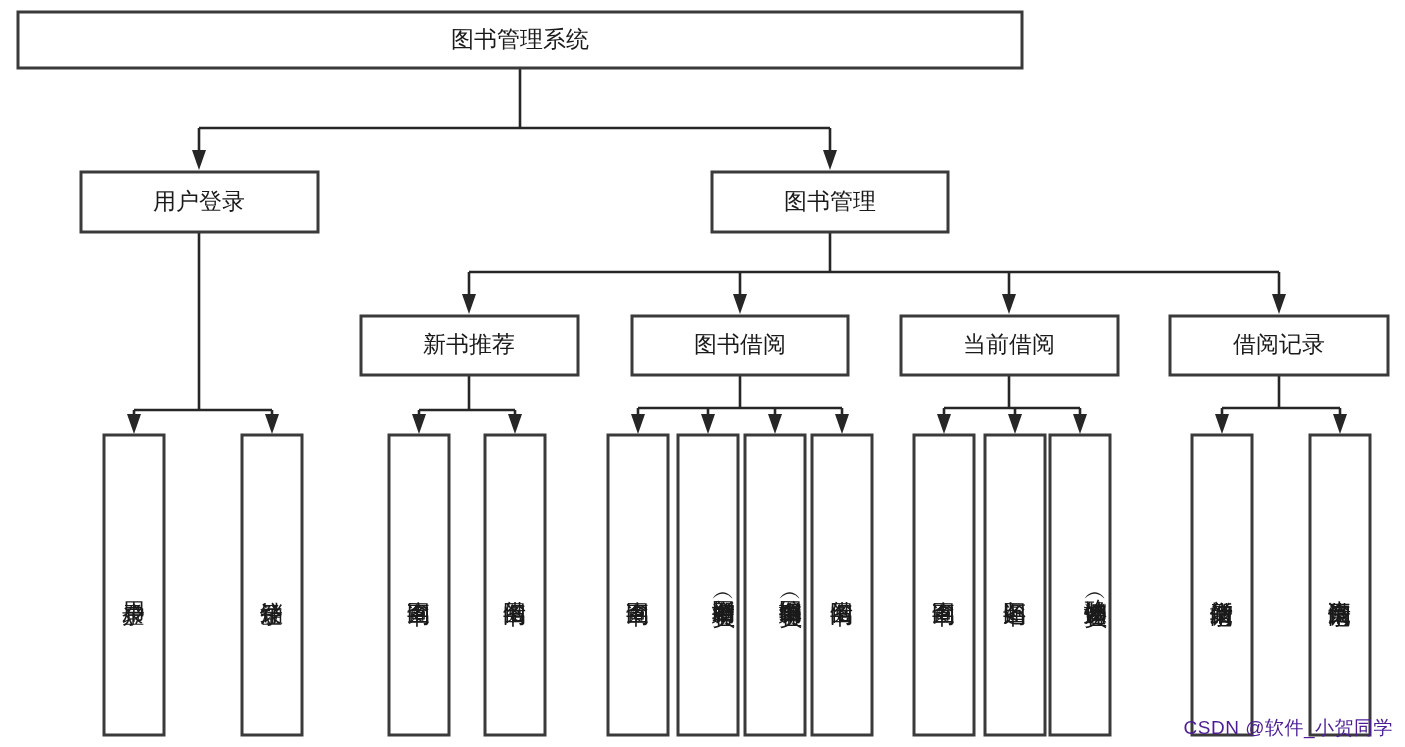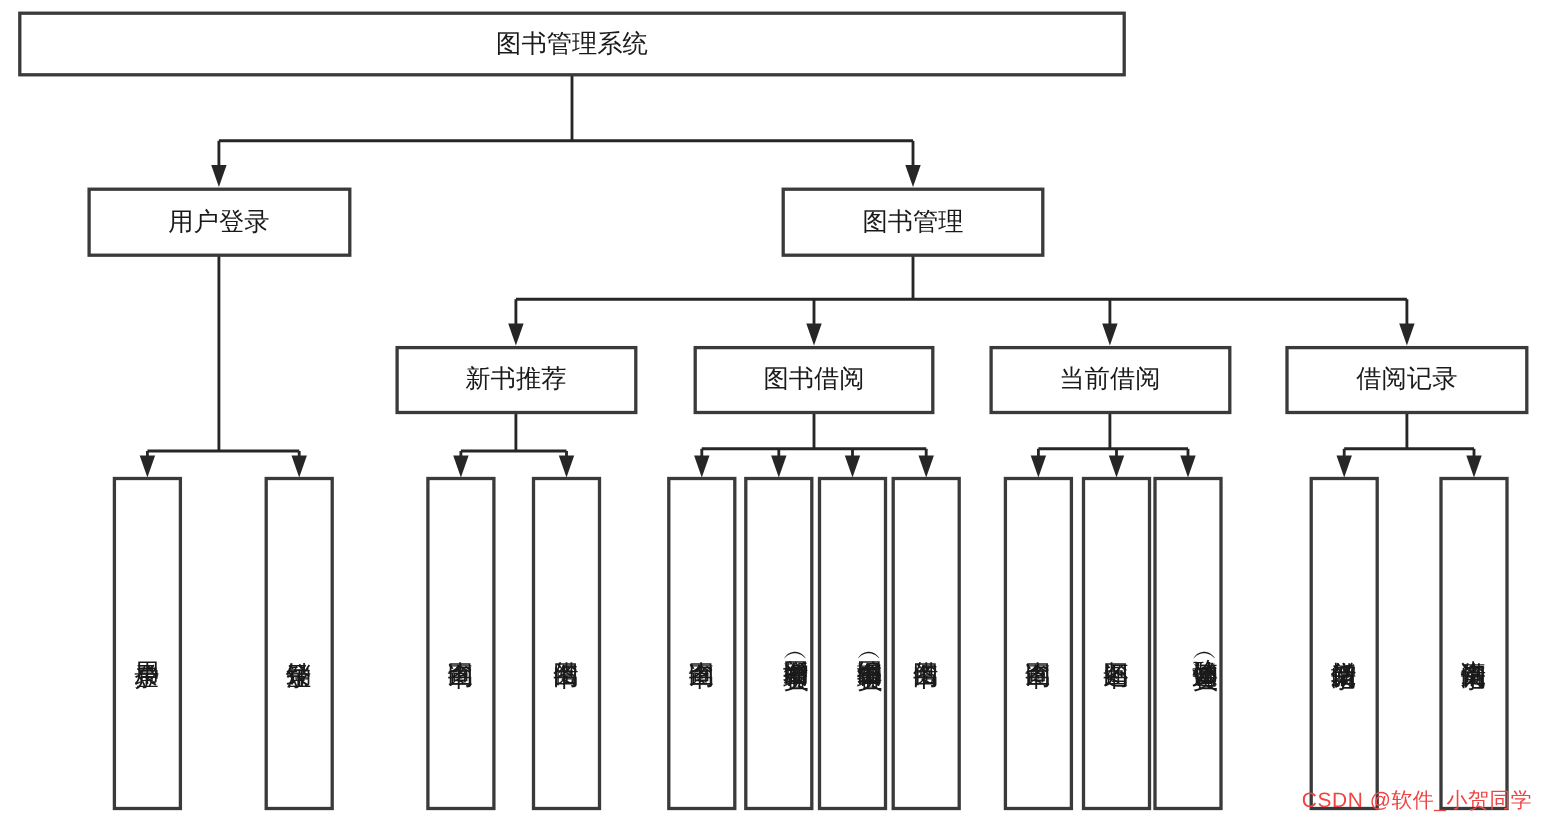--- a/index.html
+++ b/index.html
@@ -65,21 +65,21 @@
     letter-spacing: 1px;
     white-space: nowrap;
     pointer-events: none;
   }
   .watermark {
     position: absolute;
     right: 12px;
     bottom: 6px;
     font-family: "Liberation Sans", "DejaVu Sans", sans-serif;
     font-size: 19px;
-    color: #ef4444;
+    color: #4c1d95;
     white-space: nowrap;
     letter-spacing: 0.5px;
   }
 </style>
 </head>
 <body>
 
 <div id="diagram-root">
 
   <svg id="flow" viewBox="0 0 1405 747">

